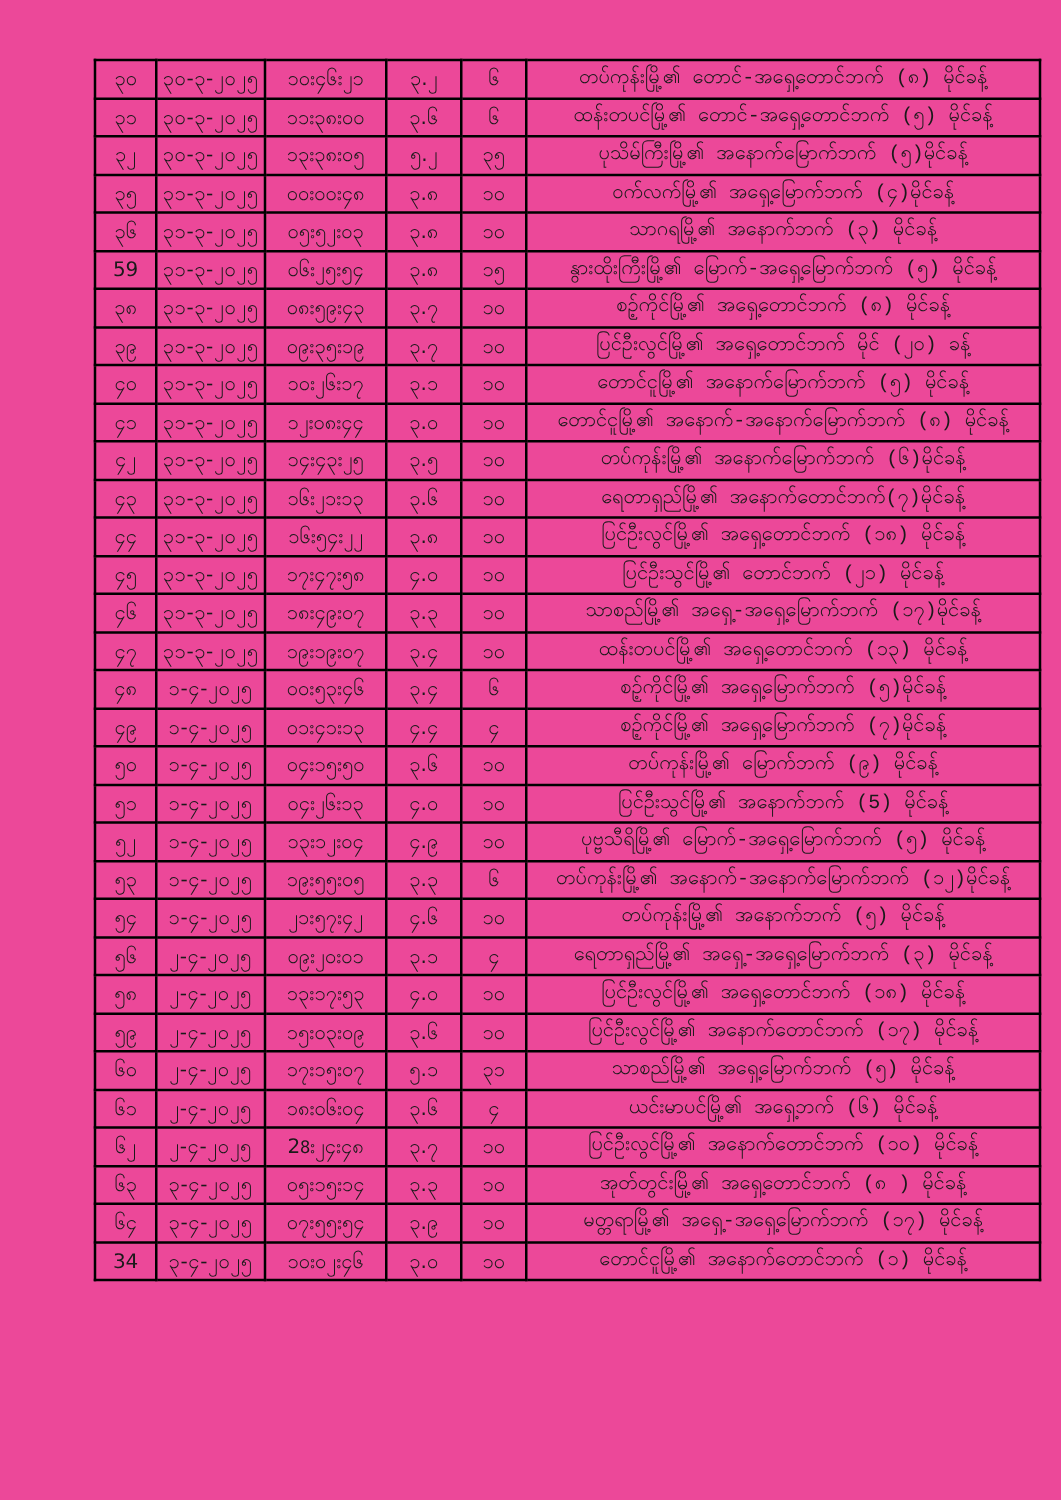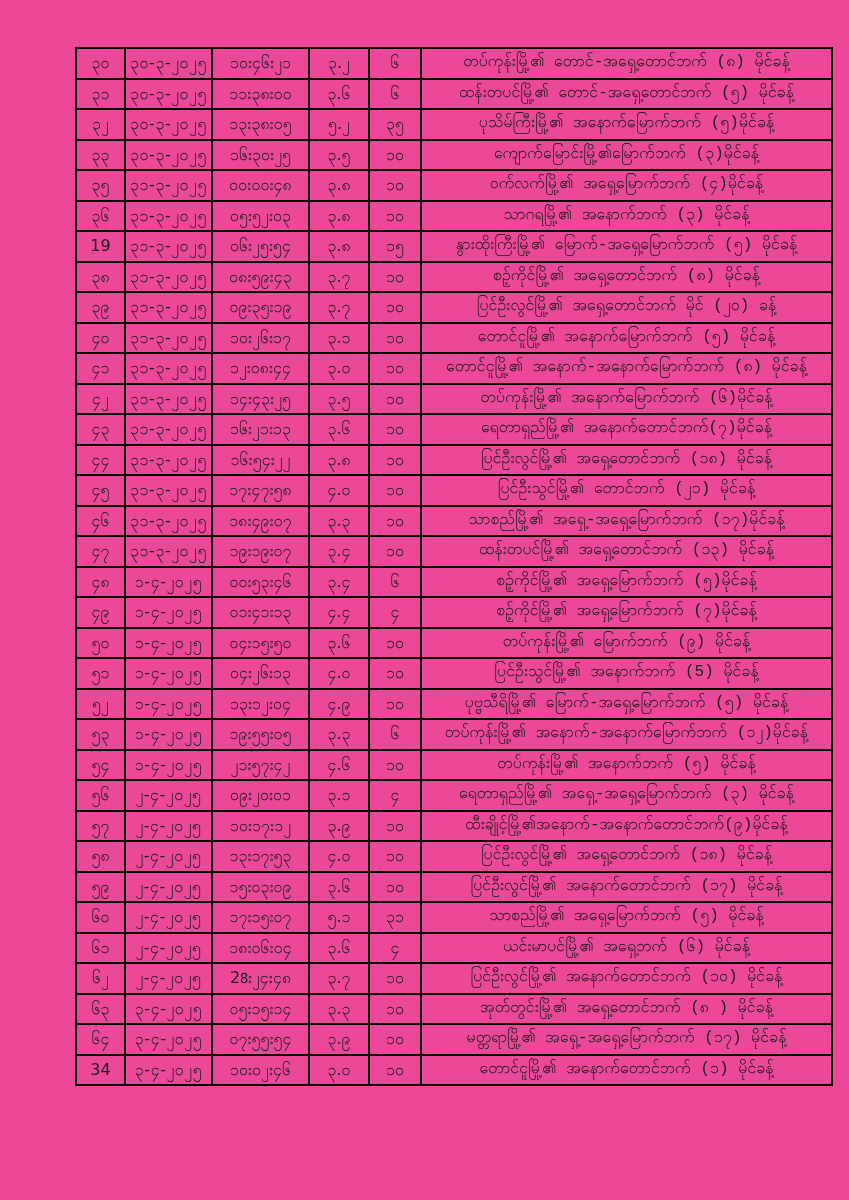--- a/index.html
+++ b/index.html
@@ -90,45 +90,37 @@
         </tr>
         <tr>
           <td class="cell cell-no">၃၂</td>
           <td class="cell cell-date">၃၀-၃-၂၀၂၅</td>
           <td class="cell cell-time">၁၃း၃၈း၀၅</td>
           <td class="cell cell-magnitude">၅.၂</td>
           <td class="cell cell-depth">၃၅</td>
           <td class="cell cell-location">ပုသိမ်ကြီးမြို့၏ အနောက်မြောက်ဘက် (၅)မိုင်ခန့်</td>
         </tr>
         <tr>
-          <td class="cell cell-no">၃၃</td>
-          <td class="cell cell-date">၃၀-၃-၂၀၂၅</td>
-          <td class="cell cell-time">၁၆း၃၀း၂၅</td>
-          <td class="cell cell-magnitude">၃.၅</td>
-          <td class="cell cell-depth">၁၀</td>
-          <td class="cell cell-location">ကျောက်မြောင်းမြို့၏မြောက်ဘက် (၃)မိုင်ခန့်</td>
-        </tr>
-        <tr>
           <td class="cell cell-no">၃၅</td>
           <td class="cell cell-date">၃၁-၃-၂၀၂၅</td>
           <td class="cell cell-time">၀၀း၀၀း၄၈</td>
           <td class="cell cell-magnitude">၃.၈</td>
           <td class="cell cell-depth">၁၀</td>
           <td class="cell cell-location">ဝက်လက်မြို့၏ အရှေ့မြောက်ဘက် (၄)မိုင်ခန့်</td>
         </tr>
         <tr>
           <td class="cell cell-no">၃၆</td>
           <td class="cell cell-date">၃၁-၃-၂၀၂၅</td>
           <td class="cell cell-time">၀၅း၅၂း၀၃</td>
           <td class="cell cell-magnitude">၃.၈</td>
           <td class="cell cell-depth">၁၀</td>
           <td class="cell cell-location">သာဂရမြို့၏ အနောက်ဘက် (၃) မိုင်ခန့်</td>
         </tr>
         <tr>
-          <td class="cell cell-no">19</td>
+          <td class="cell cell-no">59</td>
           <td class="cell cell-date">၃၁-၃-၂၀၂၅</td>
           <td class="cell cell-time">၀၆း၂၅း၅၄</td>
           <td class="cell cell-magnitude">၃.၈</td>
           <td class="cell cell-depth">၁၅</td>
           <td class="cell cell-location">နွားထိုးကြီးမြို့၏ မြောက်-အရှေ့မြောက်ဘက် (၅) မိုင်ခန့်</td>
         </tr>
         <tr>
           <td class="cell cell-no">၃၈</td>
           <td class="cell cell-date">၃၁-၃-၂၀၂၅</td>
           <td class="cell cell-time">၀၈း၅၉း၄၃</td>
@@ -264,28 +256,20 @@
           <td class="cell cell-depth">၁၀</td>
           <td class="cell cell-location">တပ်ကုန်းမြို့၏ အနောက်ဘက် (၅) မိုင်ခန့်</td>
         </tr>
         <tr>
           <td class="cell cell-no">၅၆</td>
           <td class="cell cell-date">၂-၄-၂၀၂၅</td>
           <td class="cell cell-time">၀၉း၂၀း၀၁</td>
           <td class="cell cell-magnitude">၃.၁</td>
           <td class="cell cell-depth">၄</td>
           <td class="cell cell-location">ရေတာရှည်မြို့၏ အရှေ့-အရှေ့မြောက်ဘက် (၃) မိုင်ခန့်</td>
-        </tr>
-        <tr>
-          <td class="cell cell-no">၅၇</td>
-          <td class="cell cell-date">၂-၄-၂၀၂၅</td>
-          <td class="cell cell-time">၁၀း၁၇း၁၂</td>
-          <td class="cell cell-magnitude">၃.၉</td>
-          <td class="cell cell-depth">၁၀</td>
-          <td class="cell cell-location">ထီးချိုင့်မြို့၏အနောက်-အနောက်တောင်ဘက်(၉)မိုင်ခန့်</td>
         </tr>
         <tr>
           <td class="cell cell-no">၅၈</td>
           <td class="cell cell-date">၂-၄-၂၀၂၅</td>
           <td class="cell cell-time">၁၃း၁၇း၅၃</td>
           <td class="cell cell-magnitude">၄.၀</td>
           <td class="cell cell-depth">၁၀</td>
           <td class="cell cell-location">ပြင်ဦးလွင်မြို့၏ အရှေ့တောင်ဘက် (၁၈) မိုင်ခန့်</td>
         </tr>
         <tr>

